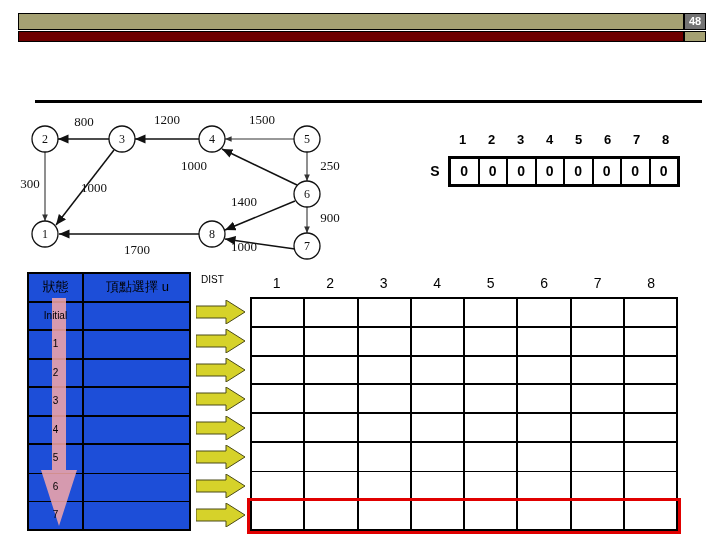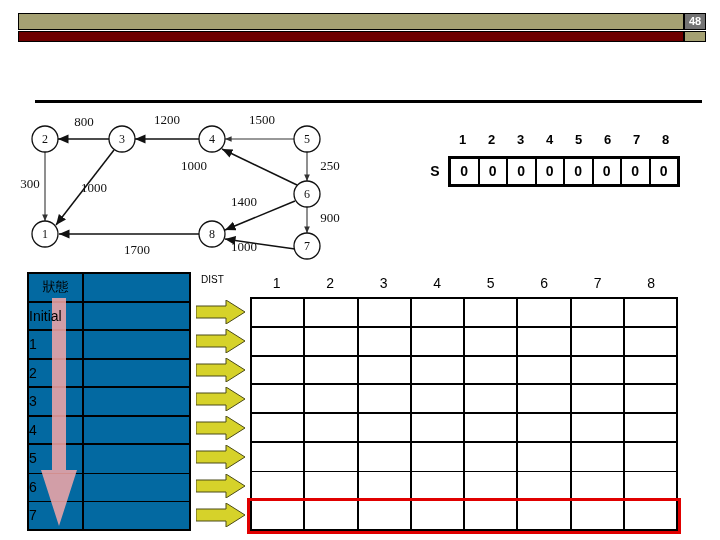--- a/index.html
+++ b/index.html
@@ -183,37 +183,37 @@
 
   
   #state-table {
     position: absolute;
     left: 27px;
     top: 272px;
     width: 164px;
     height: 259px;
     border: 2px solid #000000;
     box-sizing: border-box;
-    background: #0369a1;
+    background: #1d4ed8;
   }
   .st-row {
     display: flex;
     height: 28.5px;
     border-bottom: 2px solid #000000;
     box-sizing: border-box;
   }
   .st-row:last-child { border-bottom: none; }
   .st-row.thin-sep { border-bottom-width: 1px; }
   .st-cell-state {
     width: 55px;
     border-right: 2px solid #000000;
     box-sizing: border-box;
-    text-align: left;
-    font-family: "Liberation Sans", sans-serif;
-    font-size: 14px;
+    text-align: center;
+    font-family: "Liberation Sans", sans-serif;
+    font-size: 10px;
     color: #000000;
     line-height: 26px;
     position: relative;
     z-index: 2;
   }
   .st-cell-state.cjk { font-size: 14px; }
   .st-cell-u {
     flex: 1 1 auto;
     box-sizing: border-box;
   }
@@ -407,20 +407,21 @@
     <div class="s-cell">0</div>
     <div class="s-cell">0</div>
     <div class="s-cell">0</div>
     <div class="s-cell">0</div>
   </div>
 </div>
 
 <div id="state-table">
   <div class="st-row st-head">
     <div class="st-cell-state cjk">狀態</div>
+    <div class="st-cell-u">頂點選擇 u</div>
   </div>
   <div class="st-row">
     <div class="st-cell-state">Initial</div>
     <div class="st-cell-u"></div>
   </div>
   <div class="st-row">
     <div class="st-cell-state">1</div>
     <div class="st-cell-u"></div>
   </div>
   <div class="st-row">

